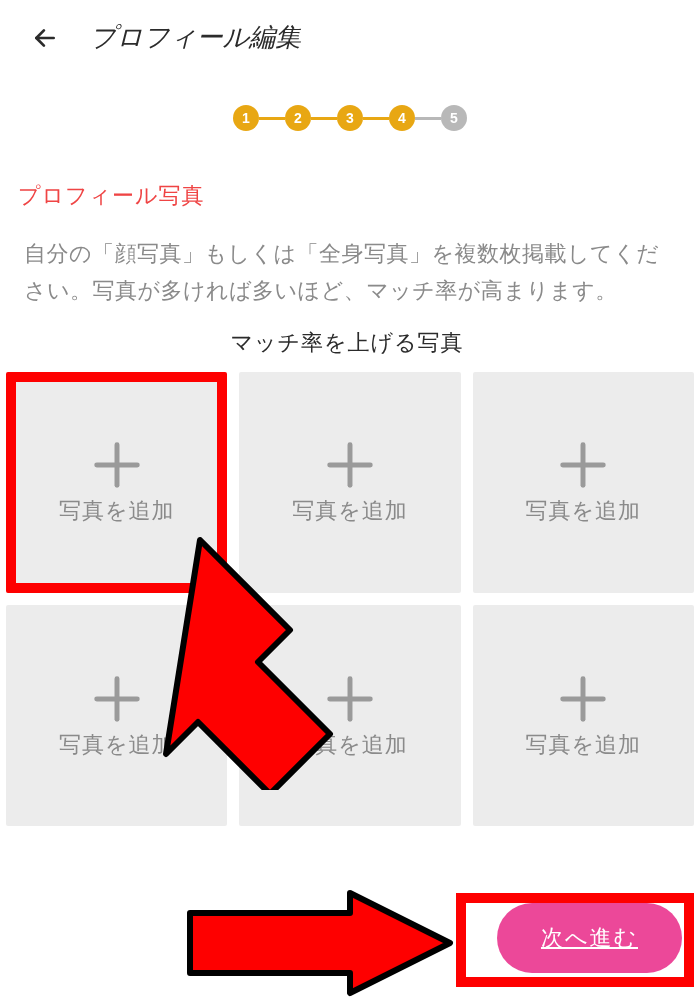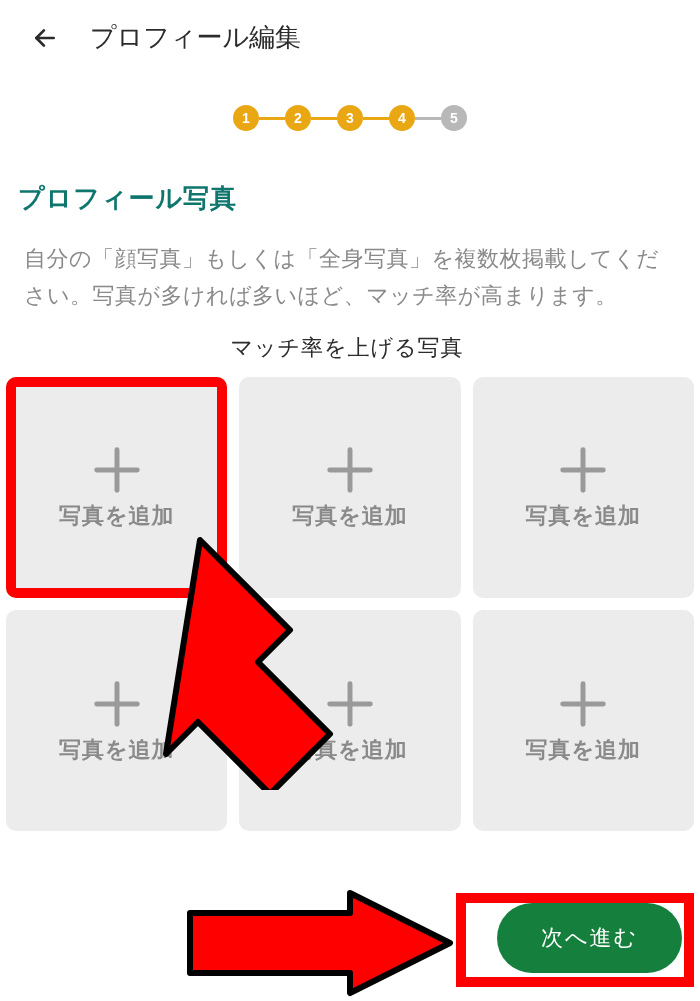--- a/index.html
+++ b/index.html
@@ -9,20 +9,21 @@
       font-family: -apple-system, BlinkMacSystemFont, "Hiragino Sans", sans-serif;
       background: #fff;
       position: relative;
       overflow: hidden;
     }
     .header {
       display: flex;
       align-items: center;
       padding: 20px 30px;
       gap: 30px;
+      font-style: italic;
     }
     .back-arrow {
       width: 30px;
       height: 30px;
       display: flex;
       align-items: center;
       justify-content: center;
       cursor: pointer;
     }
     .back-arrow svg { width: 26px; height: 26px; }
@@ -50,25 +51,24 @@
     }
     .step.active { background: #e8a713; }
     .step.inactive { background: #b8b8b8; }
     .step-line {
       width: 26px;
       height: 3px;
     }
     .step-line.active { background: #e8a713; }
     .step-line.inactive { background: #b8b8b8; }
     .section-title {
-      font-size: 26px;
-      color: #0f766e;
+      font-size: 22px;
+      color: #ef4444;
       padding: 30px 18px 12px;
       letter-spacing: 1px;
-      font-weight: bold;
     }
     .section-description {
       font-size: 22px;
       color: #8a8a8a;
       padding: 12px 24px 18px;
       line-height: 1.7;
       letter-spacing: 0.5px;
       font-family: Liberation Serif, serif;
     }
     .help-link {
@@ -79,53 +79,53 @@
       letter-spacing: 1px;
     }
     .photo-grid {
       display: grid;
       grid-template-columns: repeat(3, 1fr);
       gap: 12px;
       padding: 6px;
     }
     .photo-tile {
       background: #ececec;
-      border-radius: 10px;
+      border-radius: 2px;
       aspect-ratio: 1 / 1;
       display: flex;
       flex-direction: column;
       align-items: center;
       justify-content: center;
       cursor: pointer;
       position: relative;
-      font-weight: bold;
     }
     .photo-tile.highlighted {
       outline: 10px solid #fe0000;
       outline-offset: -10px;
     }
     .plus-icon svg { width: 54px; height: 54px; }
     .tile-label {
       font-size: 22px;
       color: #8a8a8a;
       letter-spacing: 1px;
     }
     .next-button {
       position: absolute;
       bottom: 28px;
       right: 18px;
-      background: #15803d;
+      background: #ec4899;
       color: #fff;
       font-size: 22px;
       padding: 20px 44px;
       border-radius: 999px;
       border: none;
       cursor: pointer;
       letter-spacing: 2px;
       z-index: 5;
+      text-decoration: underline;
     }
     .next-highlight {
       position: absolute;
       bottom: 14px;
       right: 6px;
       width: 238px;
       height: 94px;
       border: 10px solid #fe0000;
       z-index: 10;
       pointer-events: none;

